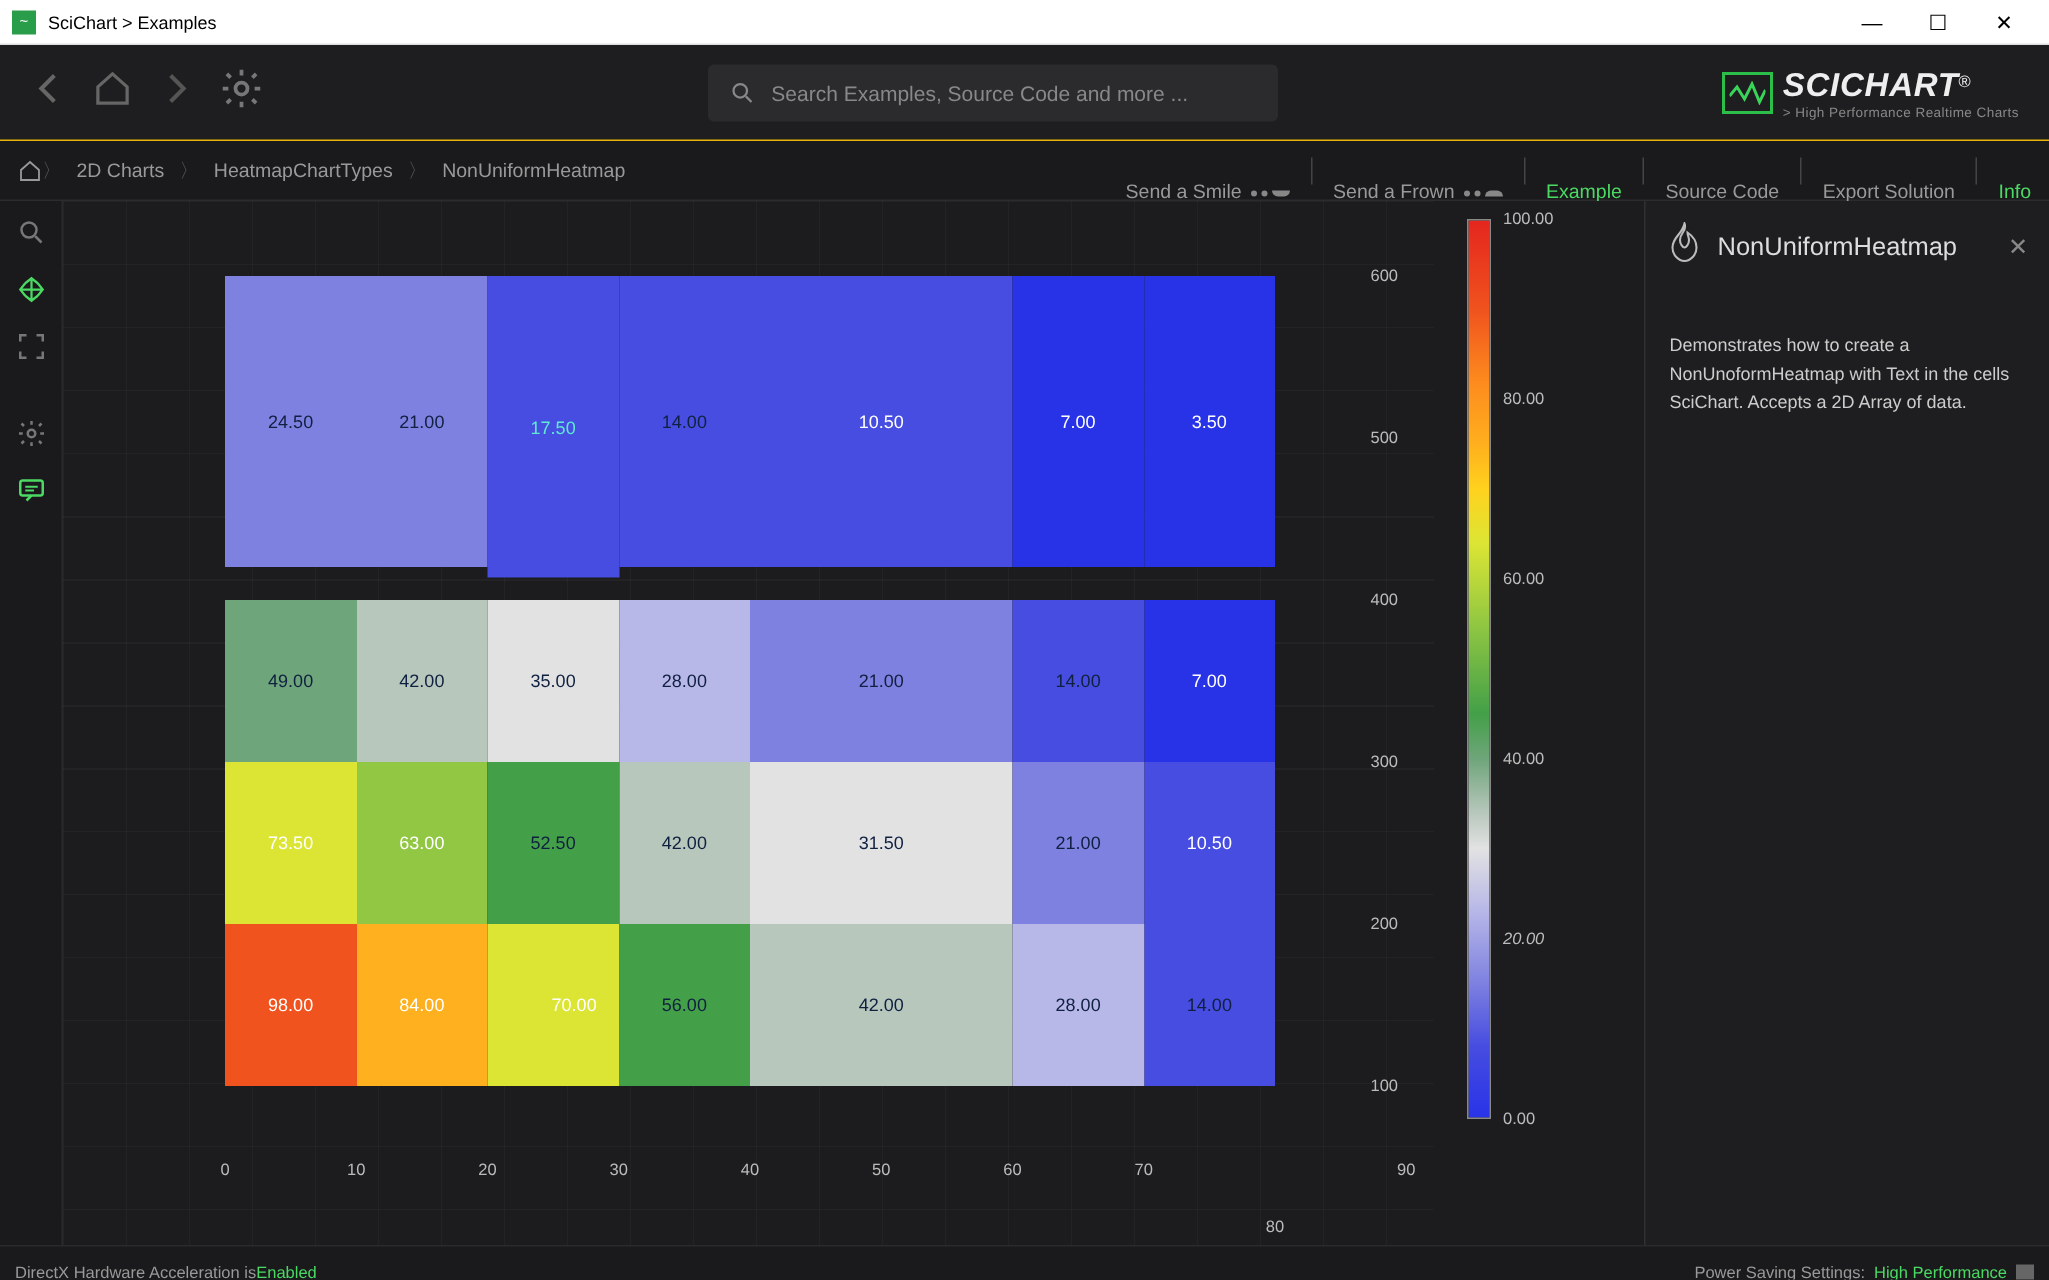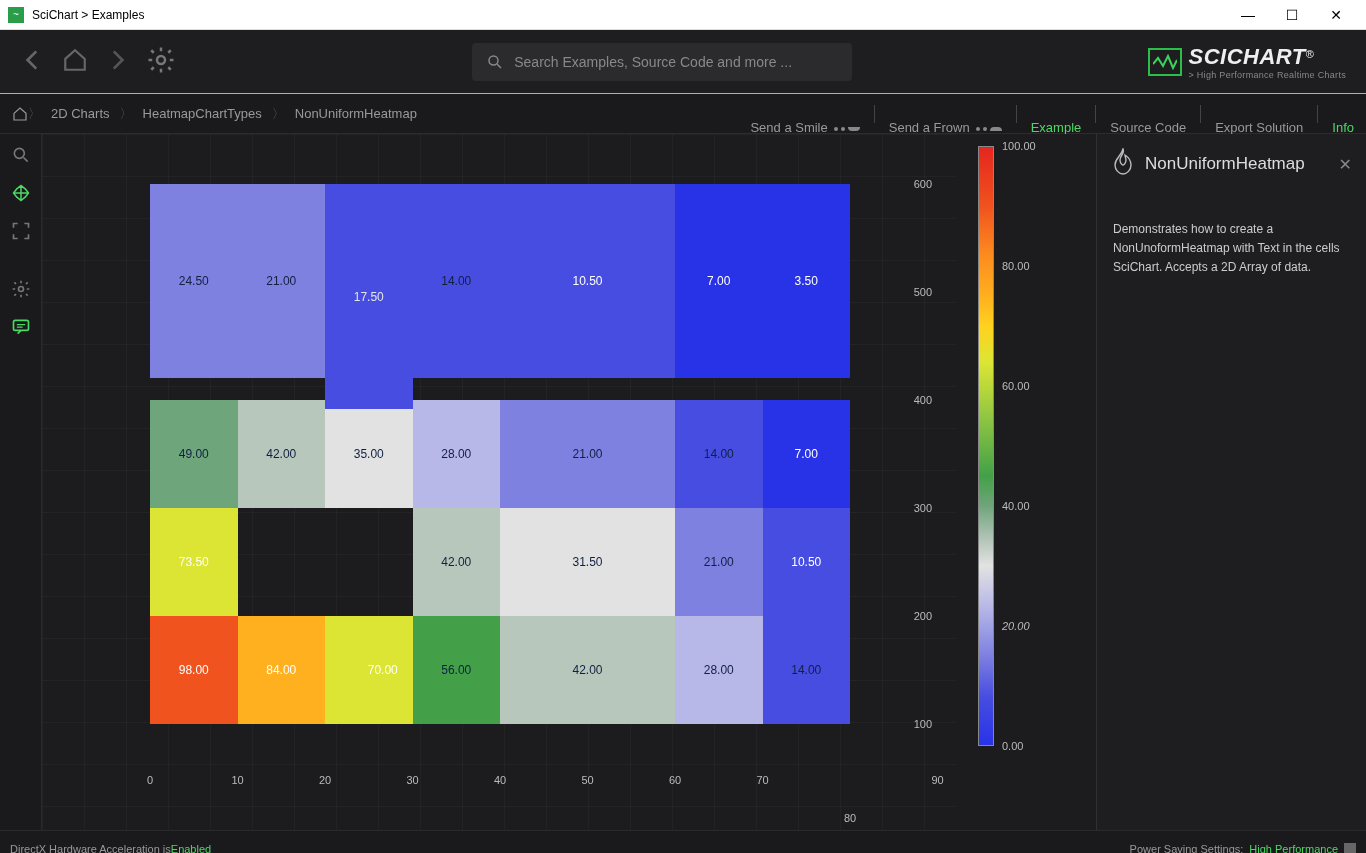--- a/index.html
+++ b/index.html
@@ -204,34 +204,36 @@
     <div class="chartgrid"></div>
     <div class="heatmap" id="heatmap">
         <div class="heatcell" style="left: 0px; top: 432px; width: 87.5px; height: 108px; background: rgb(240, 83, 30); color: rgb(255, 255, 255);">98.00</div>
         <div class="heatcell" style="left: 87.5px; top: 432px; width: 87.5px; height: 108px; background: rgb(255, 176, 30); color: rgb(255, 255, 255);">84.00</div>
         <div class="heatcell" style="left: 175px; top: 432px; width: 87.5px; height: 108px; background: rgb(220, 229, 52); color: rgb(255, 255, 255); padding-left: 28px;">70.00</div>
         <div class="heatcell" style="left: 262.5px; top: 432px; width: 87.5px; height: 108px; background: rgb(67, 160, 72); color: rgb(16, 32, 64);">56.00</div>
         <div class="heatcell" style="left: 350px; top: 432px; width: 175px; height: 108px; background: rgb(183, 199, 188); color: rgb(16, 32, 64);">42.00</div>
         <div class="heatcell" style="left: 525px; top: 432px; width: 87.5px; height: 108px; background: rgb(183, 183, 232); color: rgb(16, 32, 64);">28.00</div>
         <div class="heatcell" style="left: 612.5px; top: 432px; width: 87.5px; height: 108px; background: rgb(71, 77, 224); color: rgb(16, 32, 64);">14.00</div>
         <div class="heatcell" style="left: 0px; top: 324px; width: 87.5px; height: 108px; background: rgb(220, 229, 52); color: rgb(255, 255, 255);">73.50</div>
+        <div class="heatcell" style="left: 87.5px; top: 324px; width: 87.5px; height: 108px; background: rgb(145, 199, 66); color: rgb(255, 255, 255);">63.00</div>
+        <div class="heatcell" style="left: 175px; top: 324px; width: 87.5px; height: 108px; background: rgb(67, 160, 72); color: rgb(16, 32, 64);">52.50</div>
         <div class="heatcell" style="left: 262.5px; top: 324px; width: 87.5px; height: 108px; background: rgb(183, 199, 188); color: rgb(16, 32, 64);">42.00</div>
         <div class="heatcell" style="left: 350px; top: 324px; width: 175px; height: 108px; background: rgb(226, 226, 226); color: rgb(16, 32, 64);">31.50</div>
         <div class="heatcell" style="left: 525px; top: 324px; width: 87.5px; height: 108px; background: rgb(126, 129, 224); color: rgb(16, 32, 64);">21.00</div>
         <div class="heatcell" style="left: 612.5px; top: 324px; width: 87.5px; height: 108px; background: rgb(71, 77, 224); color: rgb(255, 255, 255);">10.50</div>
         <div class="heatcell" style="left: 0px; top: 216px; width: 87.5px; height: 108px; background: rgb(111, 165, 122); color: rgb(16, 32, 64);">49.00</div>
         <div class="heatcell" style="left: 87.5px; top: 216px; width: 87.5px; height: 108px; background: rgb(183, 199, 188); color: rgb(16, 32, 64);">42.00</div>
         <div class="heatcell" style="left: 175px; top: 216px; width: 87.5px; height: 108px; background: rgb(226, 226, 226); color: rgb(16, 32, 64);">35.00</div>
         <div class="heatcell" style="left: 262.5px; top: 216px; width: 87.5px; height: 108px; background: rgb(183, 183, 232); color: rgb(16, 32, 64);">28.00</div>
         <div class="heatcell" style="left: 350px; top: 216px; width: 175px; height: 108px; background: rgb(126, 129, 224); color: rgb(16, 32, 64);">21.00</div>
         <div class="heatcell" style="left: 525px; top: 216px; width: 87.5px; height: 108px; background: rgb(71, 77, 224); color: rgb(16, 32, 64);">14.00</div>
         <div class="heatcell" style="left: 612.5px; top: 216px; width: 87.5px; height: 108px; background: rgb(40, 51, 232); color: rgb(255, 255, 255);">7.00</div>
         <div class="heatcell" style="left: 0px; top: 0px; width: 87.5px; height: 194.4px; background: rgb(126, 129, 224); color: rgb(16, 32, 64);">24.50</div>
         <div class="heatcell" style="left: 87.5px; top: 0px; width: 87.5px; height: 194.4px; background: rgb(126, 129, 224); color: rgb(16, 32, 64);">21.00</div>
-        <div class="heatcell" style="left: 175px; top: 0px; width: 87.5px; height: 225px; background: rgb(71, 77, 224); color: #e5e5e5;">17.50</div>
+        <div class="heatcell" style="left: 175px; top: 0px; width: 87.5px; height: 201px; background: rgb(71, 77, 224); color: #5eead4;">17.50</div>
         <div class="heatcell" style="left: 262.5px; top: 0px; width: 87.5px; height: 194.4px; background: rgb(71, 77, 224); color: rgb(16, 32, 64);">14.00</div>
         <div class="heatcell" style="left: 350px; top: 0px; width: 175px; height: 194.4px; background: rgb(71, 77, 224); color: rgb(255, 255, 255);">10.50</div>
         <div class="heatcell" style="left: 525px; top: 0px; width: 87.5px; height: 194.4px; background: rgb(40, 51, 232); color: rgb(255, 255, 255);">7.00</div>
         <div class="heatcell" style="left: 612.5px; top: 0px; width: 87.5px; height: 194.4px; background: rgb(40, 51, 232); color: rgb(255, 255, 255);">3.50</div>
       </div>
     <div class="yaxis" id="yaxis">
         <div class="ytick" style="top: 560px;">100</div>
         <div class="ytick" style="top: 452px; margin-left: 40px;">200</div>
         <div class="ytick" style="top: 344px;">300</div>
         <div class="ytick" style="top: 236px;">400</div>

